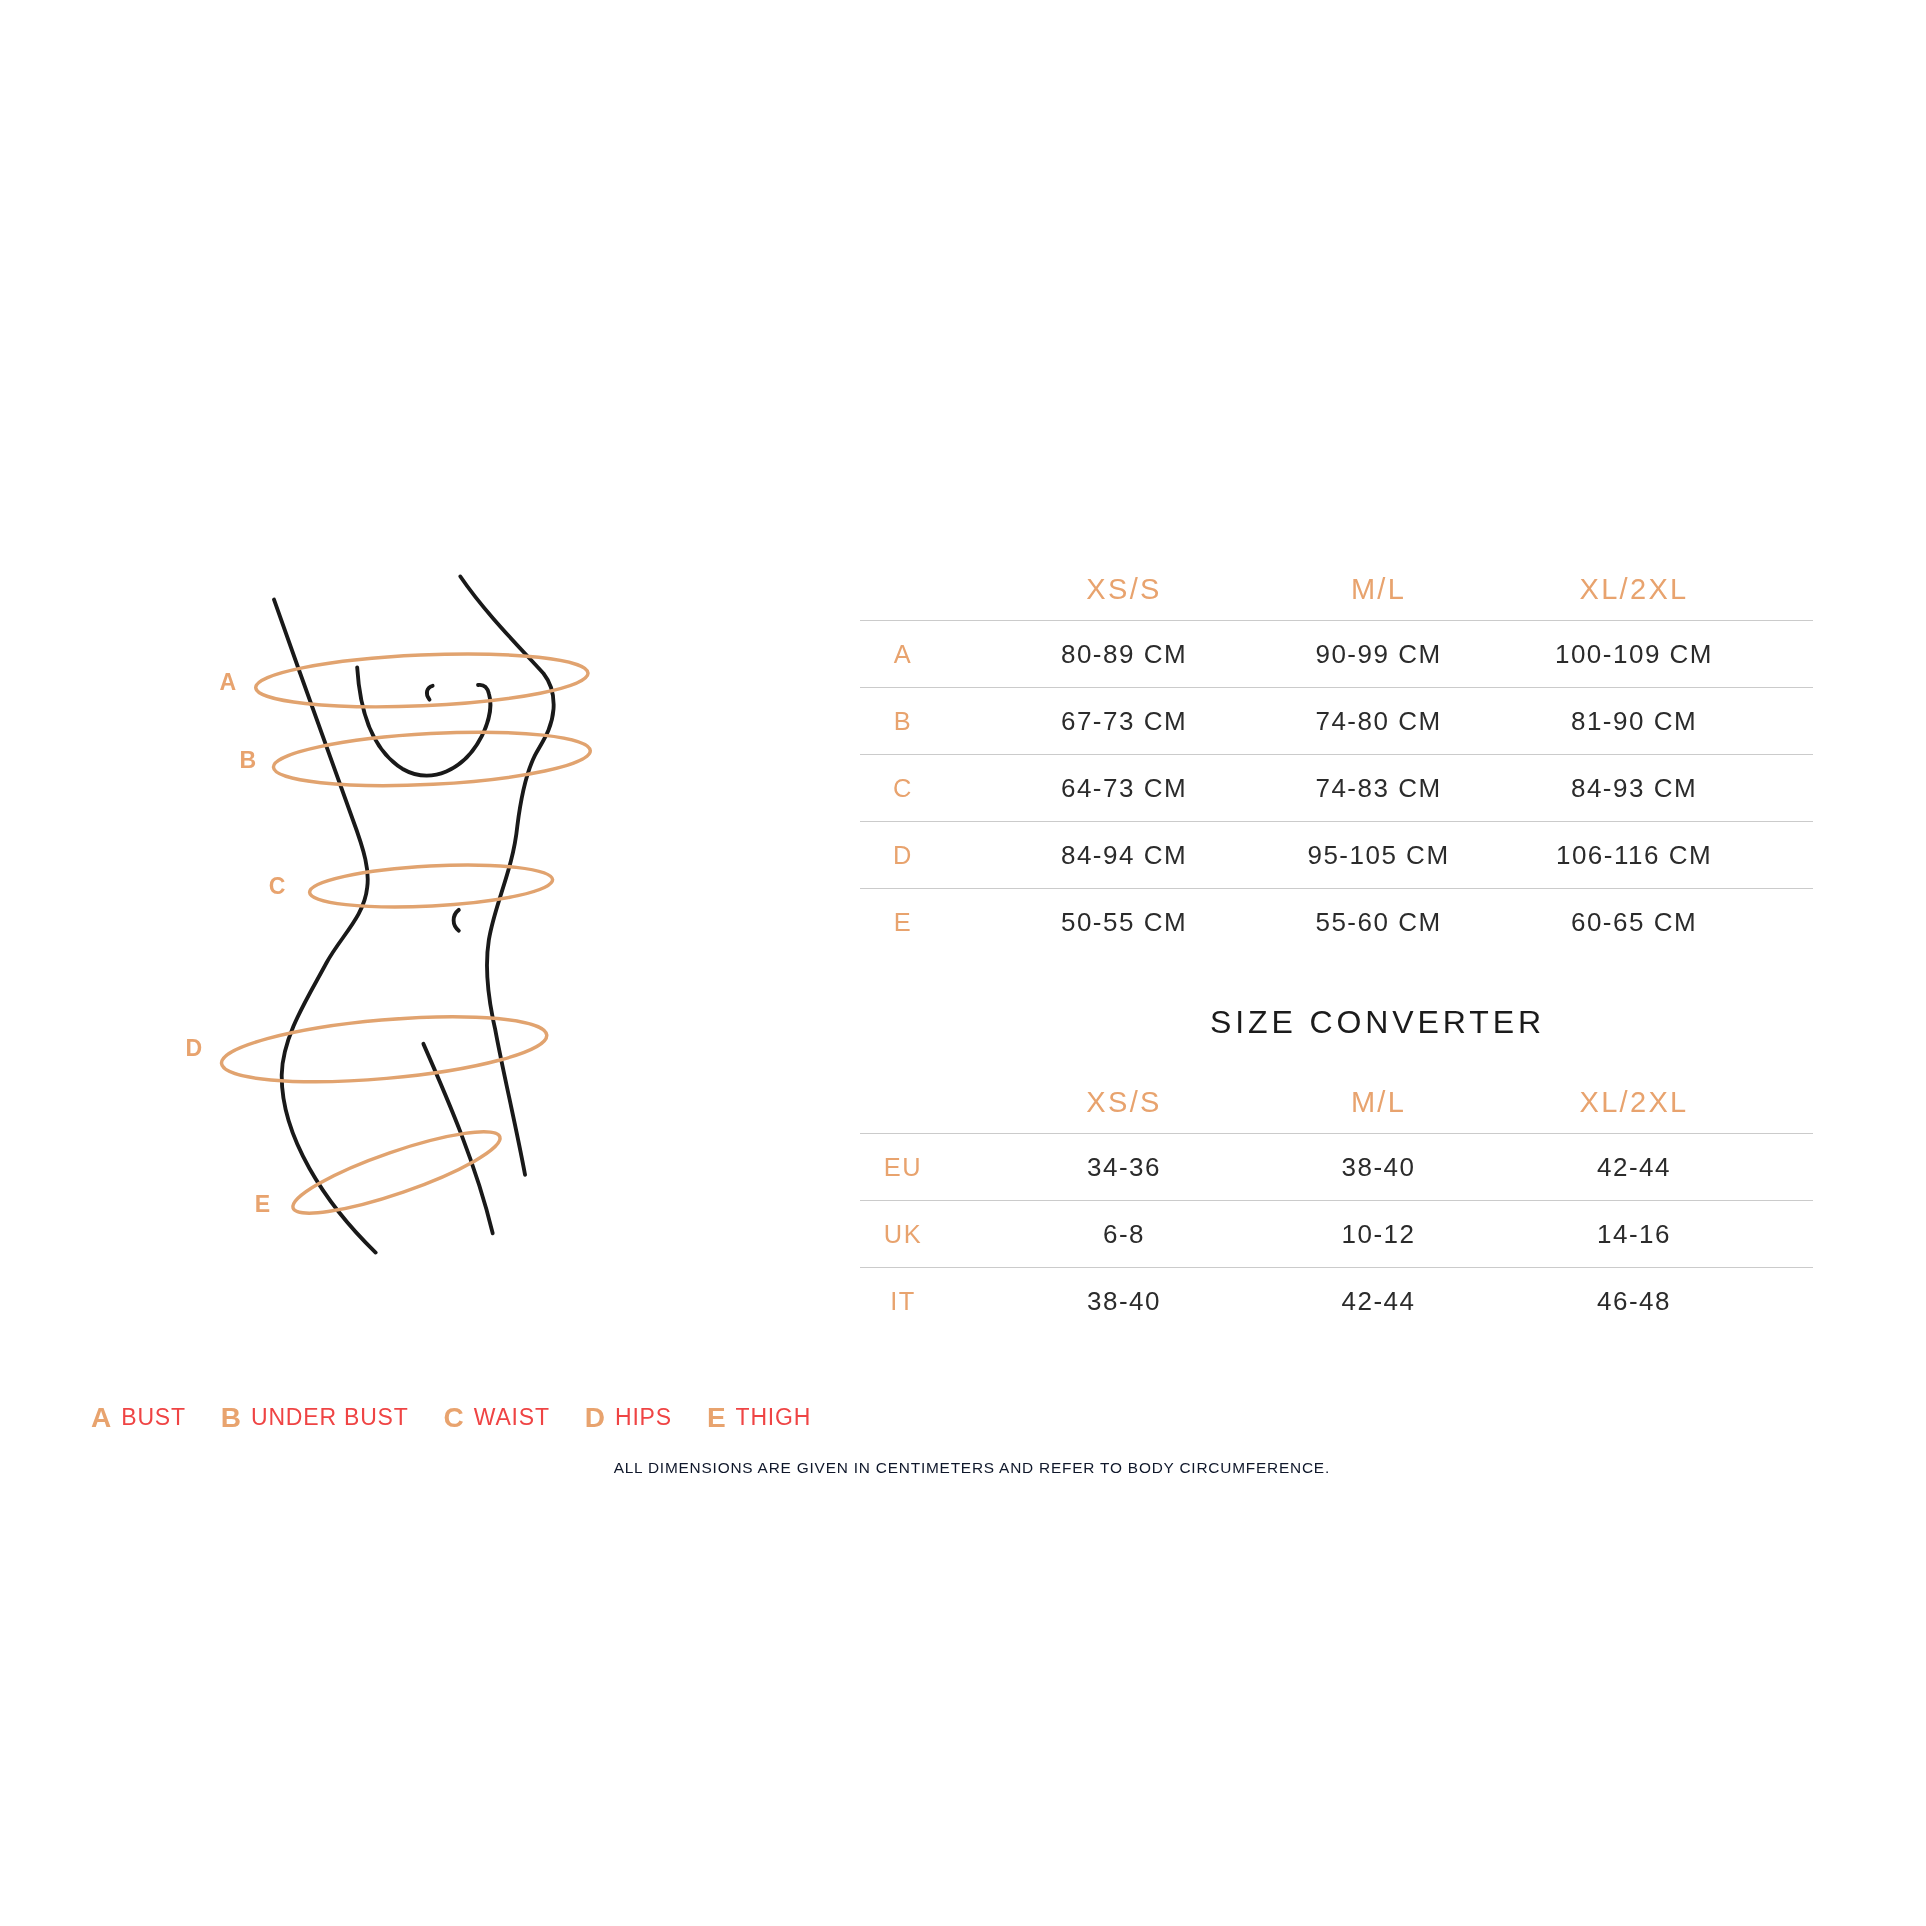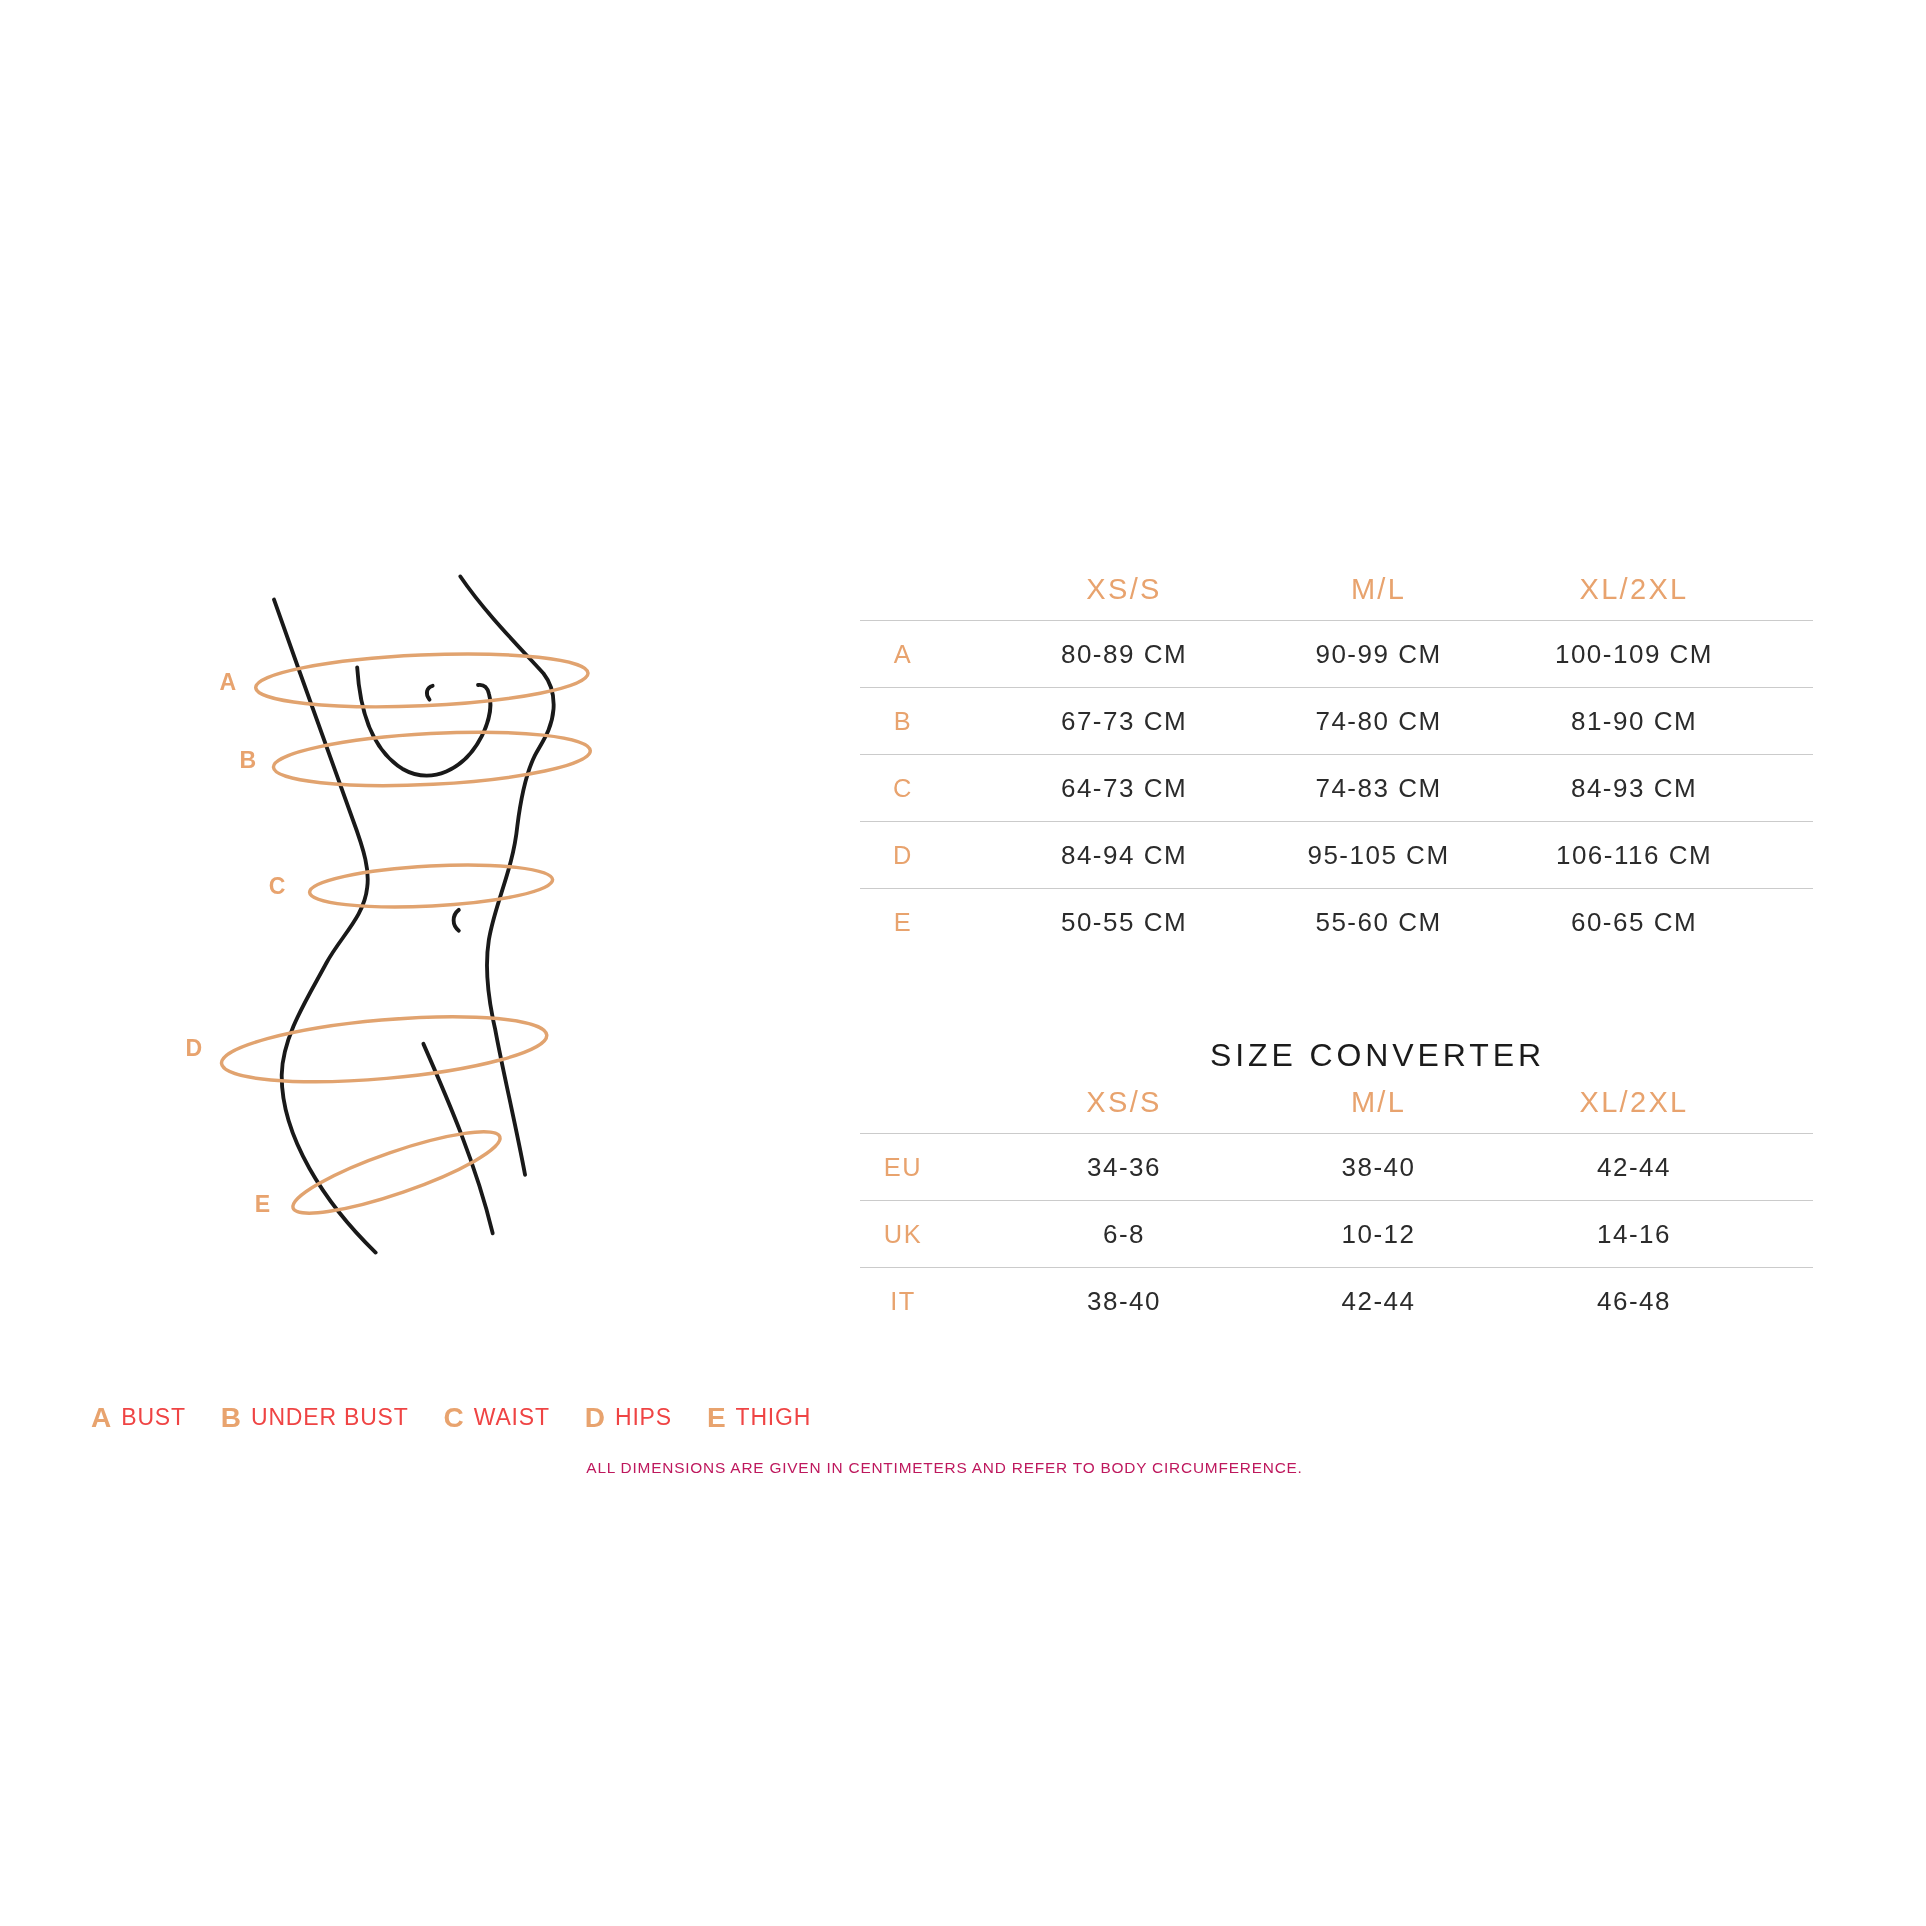--- a/index.html
+++ b/index.html
@@ -13,21 +13,21 @@
   body{
     width:1926px;height:1926px;position:relative;background:#ffffff;
     font-family:"Liberation Sans", sans-serif;overflow:hidden;
   }
   .title{
     position:absolute;width:925px;text-align:center;
     font-size:32px;font-weight:300;letter-spacing:3.9px;color:var(--ink);
     line-height:46px;white-space:nowrap;
   }
   #title-chart{left:915px;top:485px;}
-  #title-converter{left:915px;top:999px;margin-top:33px;}
+  #title-converter{left:915px;top:999px;}
   .table{position:absolute;left:860px;width:953px;}
   #size-chart-table{top:559px;}
   #size-converter-table{top:1072px;}
   .trow{
     display:grid;grid-template-columns:86px 356px 153px 358px;
     align-items:center;height:67px;box-sizing:border-box;
     border-top:1.5px solid var(--div);
   }
   .trow.thead{height:61px;border-top:none;}
   .cell{ text-align:center;font-size:26px;color:var(--val);letter-spacing:1.5px;white-space:nowrap;}
@@ -41,22 +41,22 @@
     fill:var(--accent);text-anchor:middle;
   }
   .legend{
     position:absolute;left:91px;top:1396px;height:43px;
     display:flex;align-items:center;gap:35px;
   }
   .legend-item{display:flex;align-items:center;gap:10px;}
   .legend-letter{font-size:28px;font-weight:700;color:var(--accent);line-height:1;}
   .legend-label{font-size:23px;font-weight:400;color:#ef4444;letter-spacing:0.8px;line-height:1;white-space:nowrap;}
   .footer-note{
-    position:absolute;left:559px;top:1459px;width:771px;text-align:center;
-    font-size:15.4px;color:#be185d;letter-spacing:0.8px;white-space:nowrap;
+    position:absolute;left:559px;top:1459px;width:771px;text-align:right;
+    font-size:15.4px;color:#0f172a;letter-spacing:0.8px;white-space:nowrap;
   }
 </style>
 </head>
 <body>
 
 <div style="width:100%;height:100%;position:relative;">
 
   <svg class="figure-svg" viewBox="0 0 700 1000">
 
     <path class="bodyline" d="M 226,78 C 260,175 300,285 328,363 C 344,406 350,430 347,452 C 343,490 313,515 294,550 C 270,595 237,645 236,695 C 235,775 292,862 358,926"></path>

